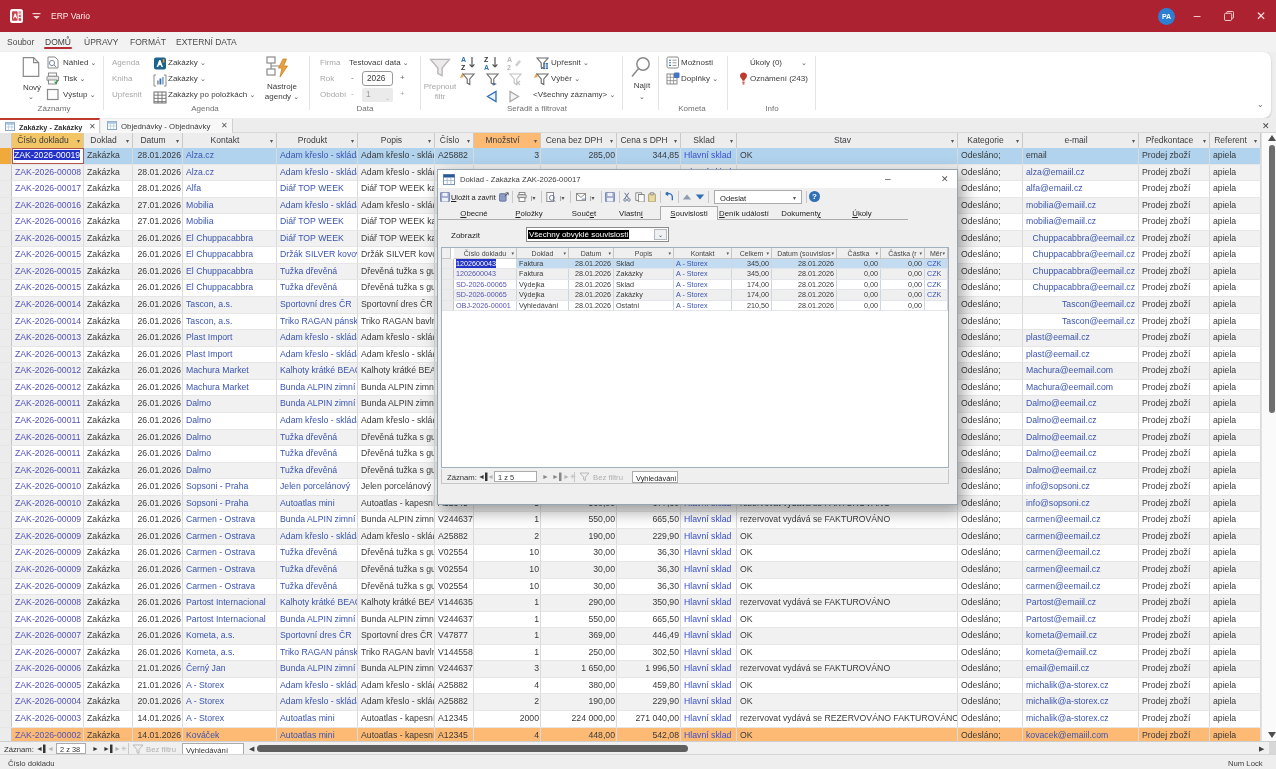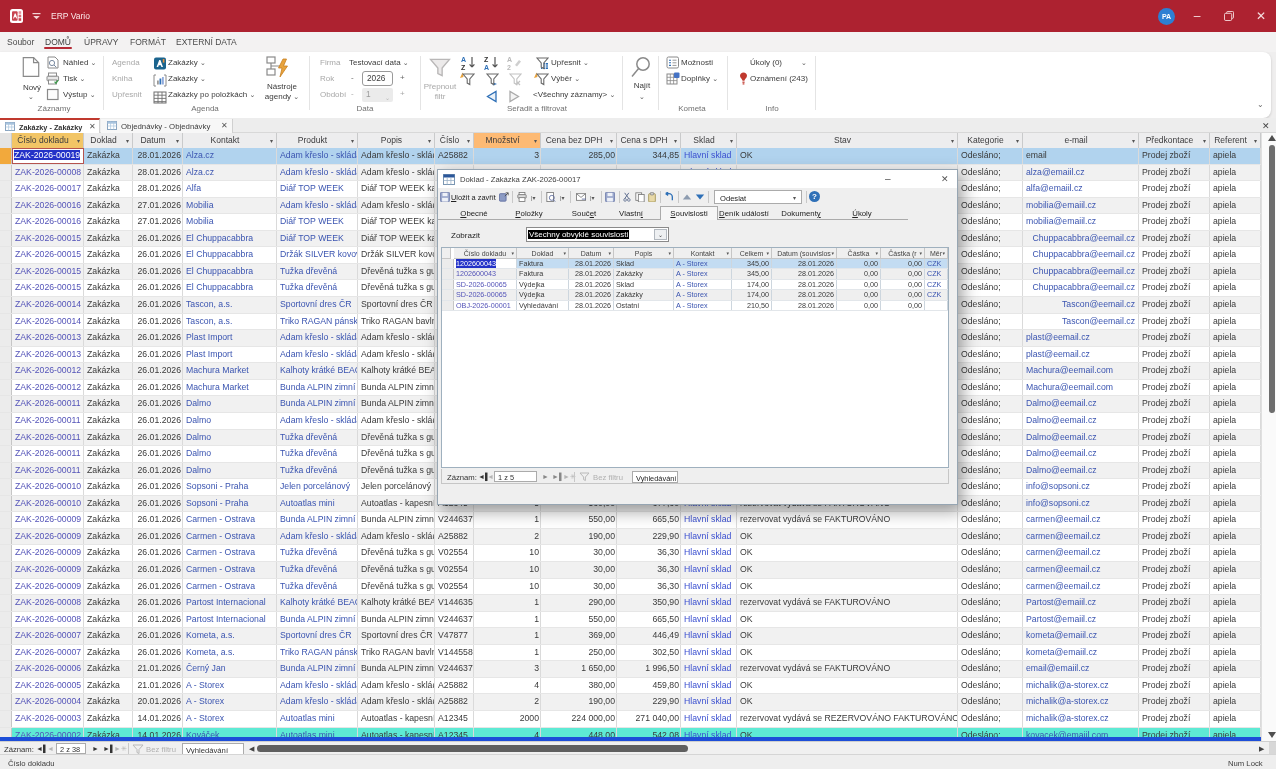--- a/index.html
+++ b/index.html
@@ -915,21 +915,21 @@
 <div class="cell num" style="left:474px;width:67px">2000</div>
 <div class="cell num" style="left:541px;width:76px">224 000,00</div>
 <div class="cell num" style="left:617px;width:64px">271 040,00</div>
 <div class="cell sel" style="left:681px;width:56px">Hlavní sklad</div>
 <div class="cell" style="left:737px;width:221px">rezervovat vydává se REZERVOVÁNO FAKTUROVÁNO</div>
 <div class="cell" style="left:958px;width:65px">Odesláno;</div>
 <div class="cell lk" style="left:1023px;width:116px;">michalik@a-storex.cz</div>
 <div class="cell" style="left:1139px;width:71px">Prodej zboží</div>
 <div class="cell" style="left:1210px;width:51px">apiela</div>
 </div>
-<div class="row" style="top:594.60px;height:16.56px;background:#5eead4;border-bottom:7px solid #1d4ed8">
+<div class="row" style="top:594.60px;height:16.56px;background:#fdba74;border-bottom:1px solid #1d4ed8">
 <div class="cell" style="left:0;width:12px;background:#ececec;border-right:1px solid #c6c6c6;padding:0"></div>
 <div class="cell dk" style="left:12px;width:72px">ZAK-2026-00002</div>
 <div class="cell" style="left:84px;width:49px">Zakázka</div>
 <div class="cell num" style="left:133px;width:50px">14.01.2026</div>
 <div class="cell lk" style="left:183px;width:94px">Kováček</div>
 <div class="cell lk" style="left:277px;width:81px">Autoatlas mini</div>
 <div class="cell" style="left:358px;width:77px">Autoatlas - kapesní</div>
 <div class="cell" style="left:435px;width:39px">A12345</div>
 <div class="cell num" style="left:474px;width:67px">4</div>
 <div class="cell num" style="left:541px;width:76px">448,00</div>

